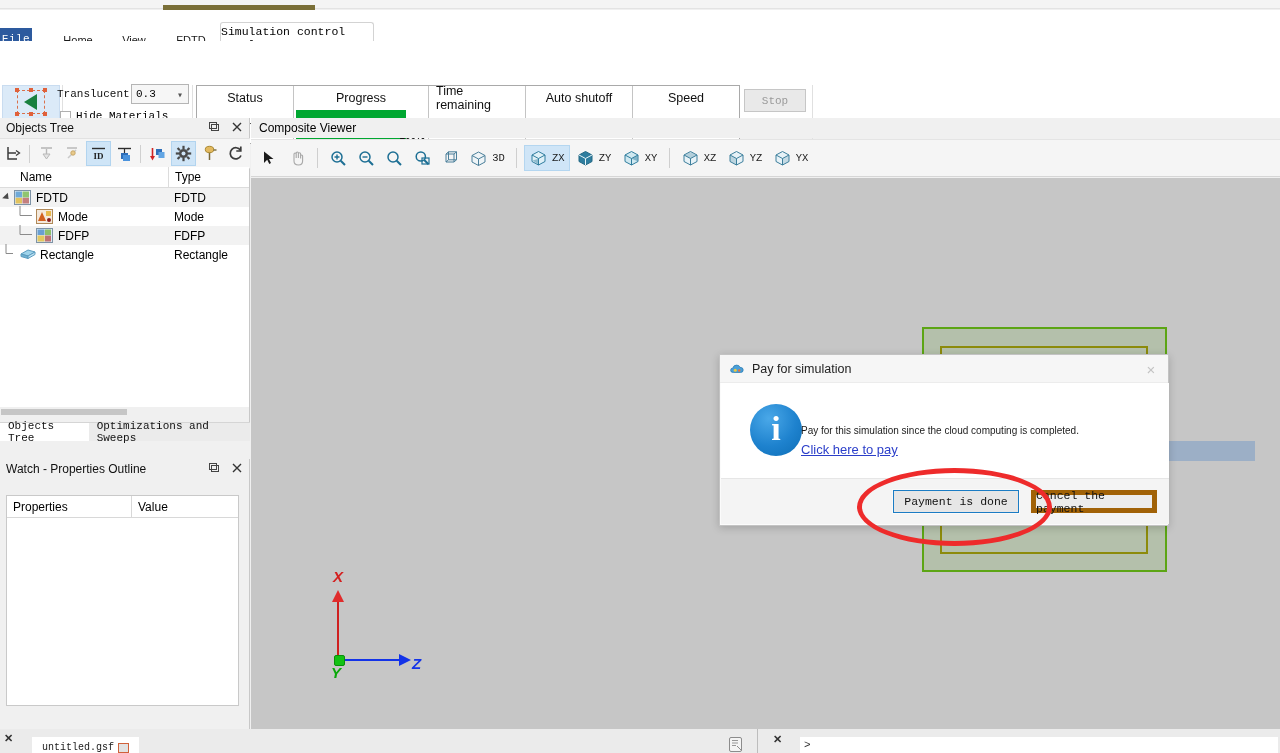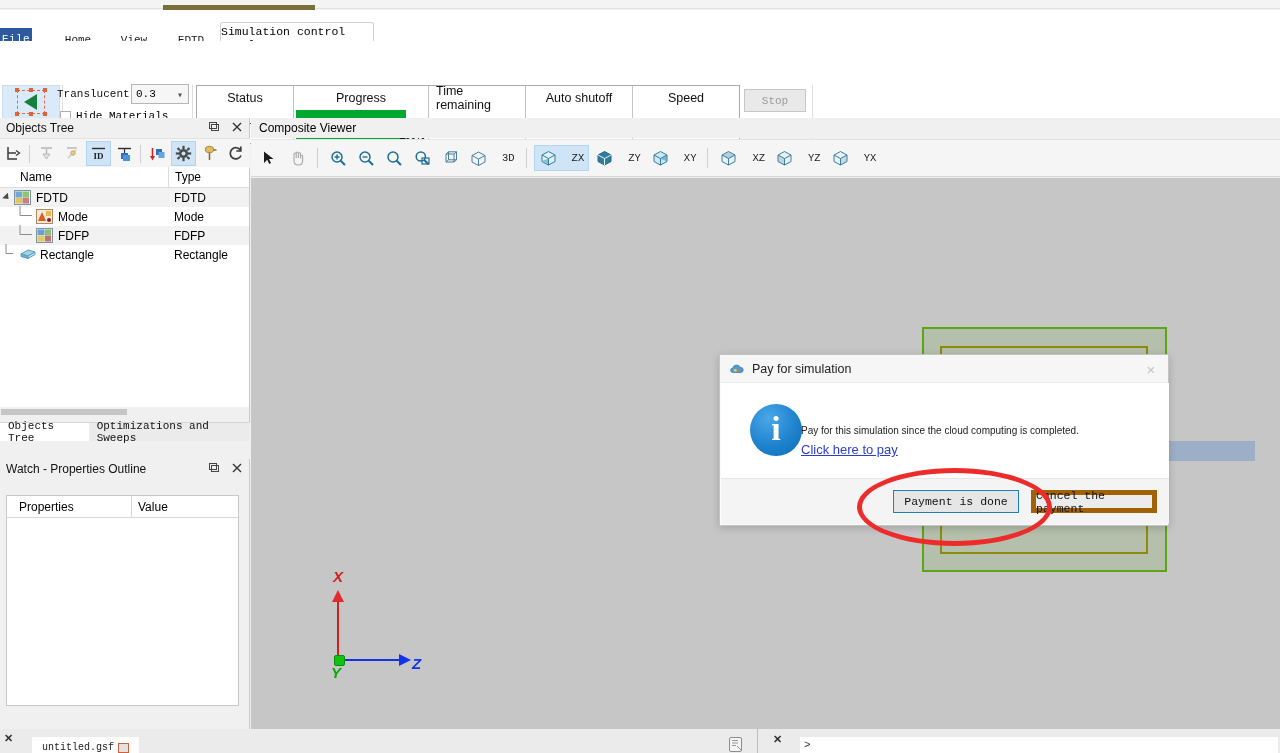--- a/index.html
+++ b/index.html
@@ -35,21 +35,21 @@
   }
   .tab-file {
     position: absolute; left: 0px; top: 18px; width: 32px; height: 22px;
     background: #2d5a9e; color: #fff;
     font-family: "Liberation Mono", monospace; font-size: 11px;
     display: flex; align-items: center; justify-content: center;
     letter-spacing: .5px;
   }
   .tab-plain {
     position: absolute; top: 18px; height: 24px;
-    font-family: Liberation Mono, monospace; font-size: 11px;
+    font-family: Liberation Sans, sans-serif; font-size: 11px;
     display: flex; align-items: center; justify-content: center;
     color: #1a1a1a;
   }
   #tab-home { left: 50px; width: 56px; }
   #tab-view { left: 106px; width: 56px; }
   #tab-fdtd { left: 163px; width: 56px; background: transparent; }
   .tab-active {
     position: absolute; left: 220px; top: 12px; width: 152px; height: 30px;
     background: #fff; border: 1px solid #d3d3d3; border-bottom: none;
     border-top-left-radius: 3px; border-top-right-radius: 3px;
@@ -235,40 +235,40 @@
   
   .watch {
     left: 0; top: 459px; width: 250px; height: 270px;
     border-right: 1px solid #c8c8c8;
   }
   .props-box {
     position: absolute; left: 6px; top: 36px; width: 233px; height: 211px;
     background: #ffffff; border: 1px solid #c9c9c9; box-sizing: border-box;
   }
   .props-head { display: flex; height: 21px; border-bottom: 1px solid #d8d8d8; font-size: 12px; }
-  .props-head .p1 { width: 124px; padding-left: 12px; display: flex; align-items: center; box-sizing: border-box; }
+  .props-head .p1 { width: 124px; padding-left: 6px; display: flex; align-items: center; box-sizing: border-box; }
   .props-head .p2 { flex: 1; padding-left: 6px; display: flex; align-items: center;
                     border-left: 1px solid #d8d8d8; box-sizing: border-box; }
 
   
   .viewer-title {
     position: absolute; left: 251px; top: 118px; width: 1029px; height: 20px;
     background: #f0f0f0; display: flex; align-items: center; padding-left: 8px;
     font-size: 12px; box-sizing: border-box;
   }
   .viewer-toolbar {
     position: absolute; left: 251px; top: 139px; width: 1029px; height: 38px;
     background: #f5f5f5; border-top: 1px solid #e4e4e4; border-bottom: 1px solid #d6d6d6;
     display: flex; align-items: center; padding-left: 4px; box-sizing: border-box;
   }
   .vbtn {
     height: 26px; min-width: 26px; margin: 0 1px; display: flex; align-items: center;
     justify-content: center; cursor: pointer; box-sizing: border-box; padding: 0 2px;
   }
-  .vbtn.plane { min-width: 44px; gap: 14px; padding: 0 4px; }
+  .vbtn.plane { min-width: 44px; gap: 4px; padding: 0 4px; }
   .vbtn.on { background: #cfe5f7; border: 1px solid #b4d6f0; justify-content: space-between; }
   .vbtn .plane-lbl { font-family: "Liberation Mono", monospace; font-size: 10.5px; color: #1a1a1a; }
   .vsep { width: 1px; height: 20px; background: #cfcfcf; margin: 0 6px; }
 
   .viewport {
     position: absolute; left: 251px; top: 178px; width: 1029px; height: 551px;
     background: #c6c6c6; overflow: hidden;
   }
   .fdtd-region {
     position: absolute; left: 671px; top: 149px; width: 245px; height: 245px;

